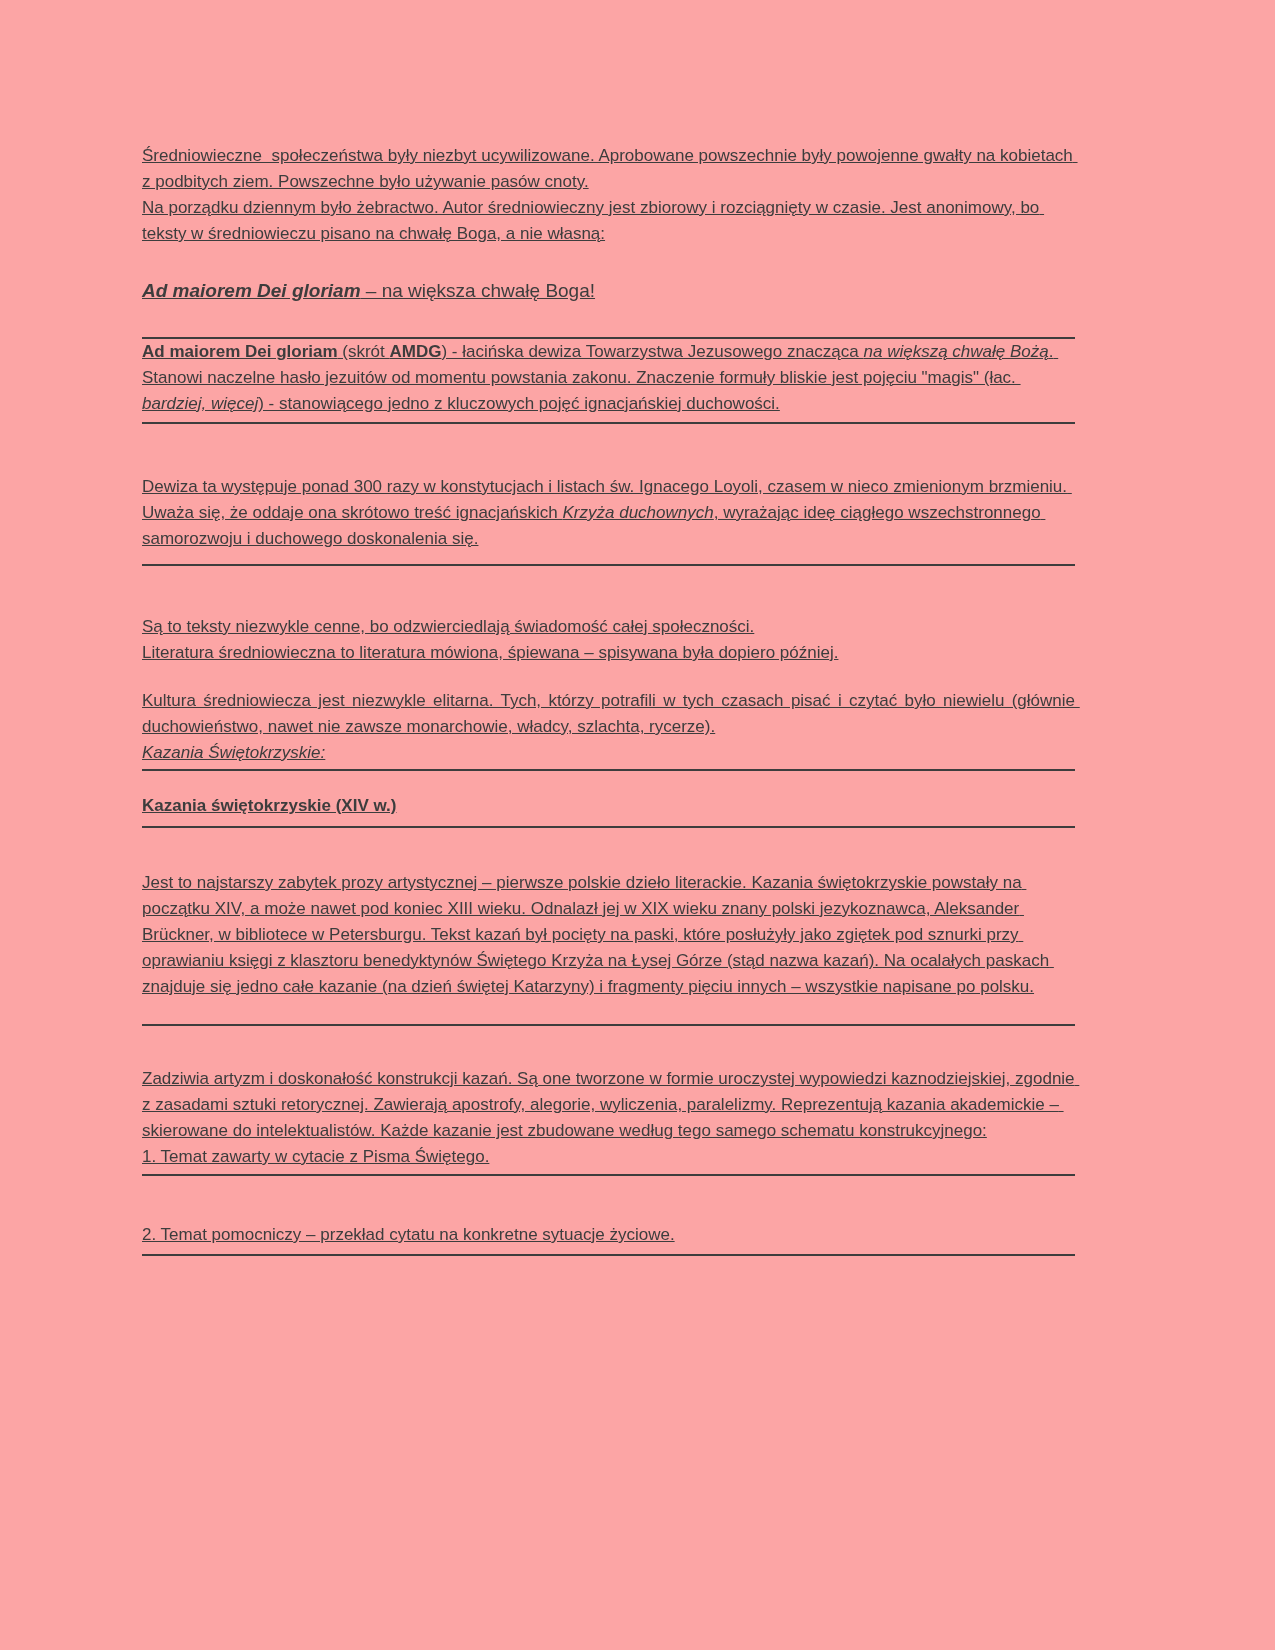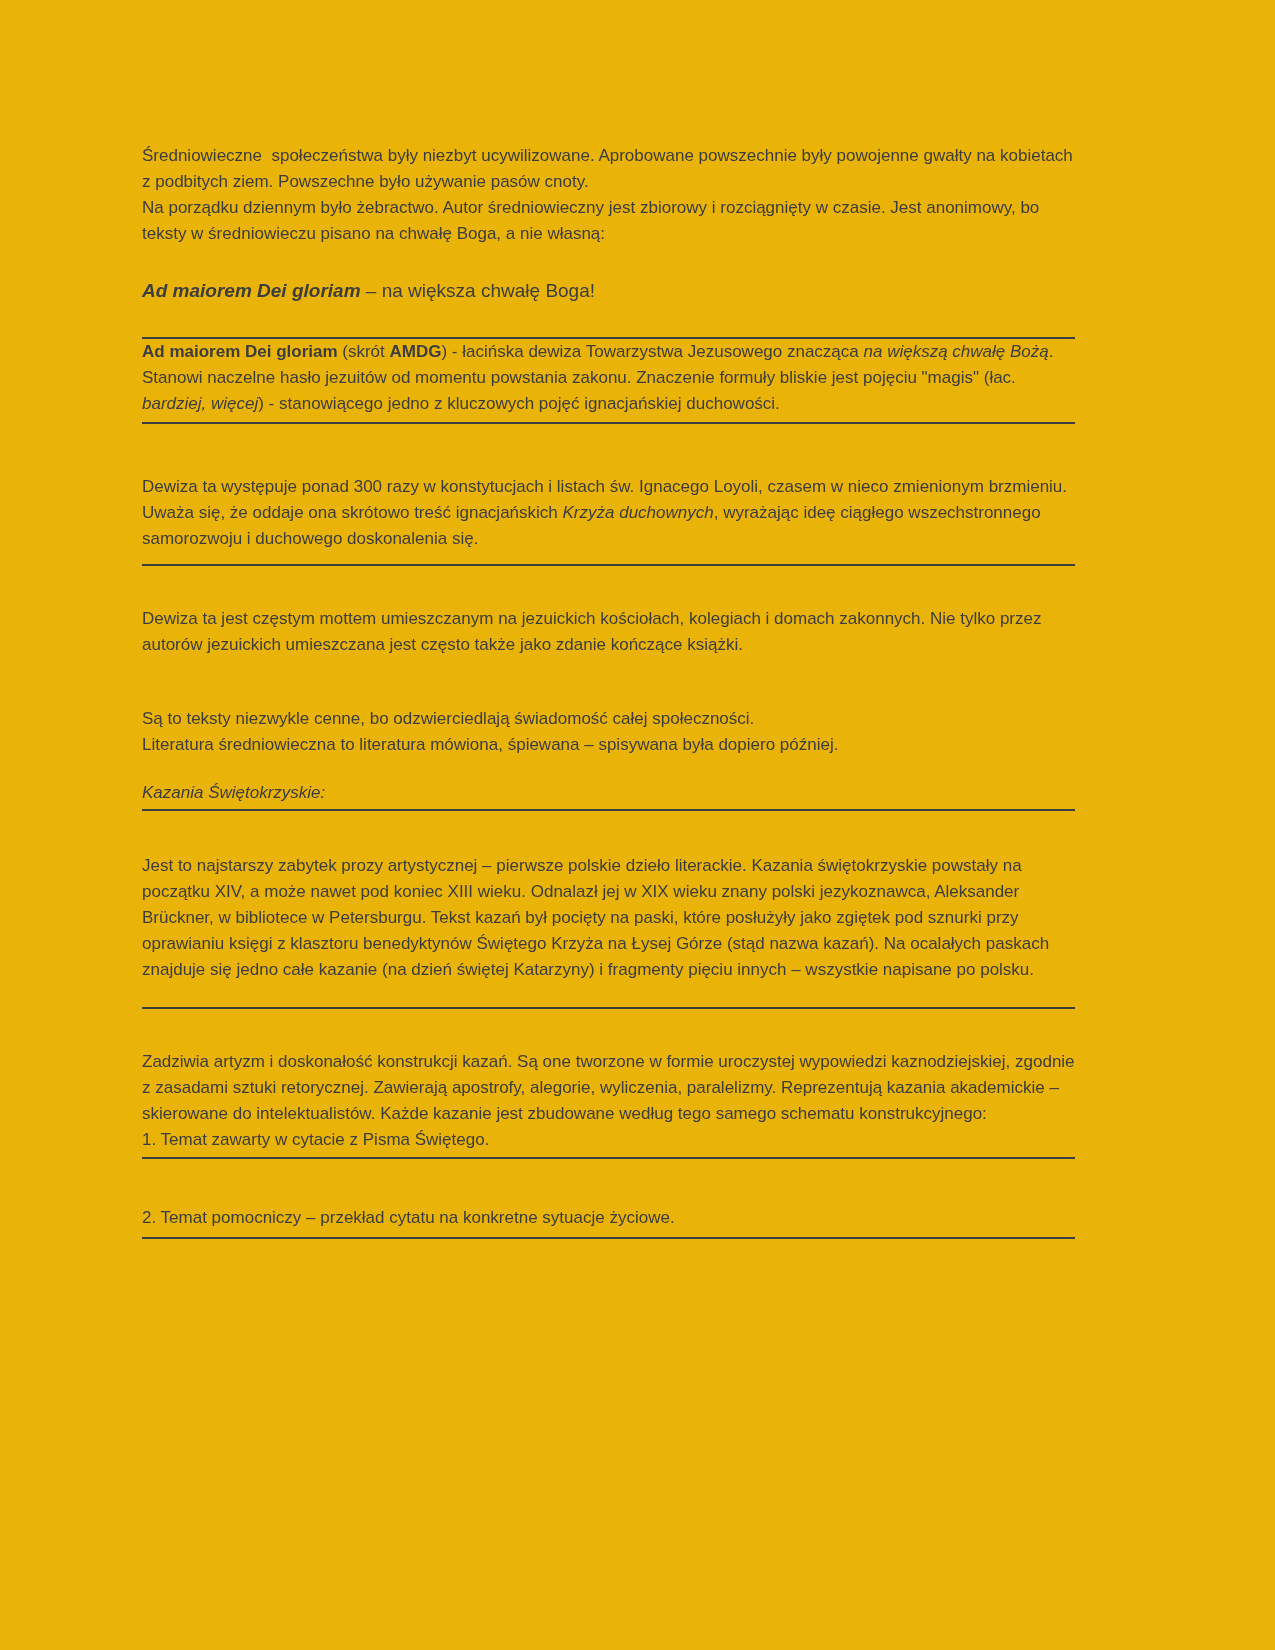--- a/index.html
+++ b/index.html
@@ -8,22 +8,23 @@
   }
   body {
     width: 1275px;
     min-height: 1650px;
     font-family: "Liberation Sans", sans-serif;
     color: #3d3d3d;
   }
   .page {
     width: 1275px;
     min-height: 1650px;
-    background: #eab308;
+    background: #fca5a5;
     padding: 143px 200px 60px 142px;
+    text-decoration: underline;
   }
   .block {
     font-size: 17px;
     line-height: 26px;
     white-space: pre-wrap;
     text-align: left;
   }
   .justify { text-align: justify; }
   .ruled {
     border-bottom: 2px solid #3d3d3d;
@@ -58,27 +59,28 @@
 Na porządku dziennym było żebractwo. Autor średniowieczny jest zbiorowy i rozciągnięty w czasie. Jest anonimowy, bo teksty w średniowieczu pisano na chwałę Boga, a nie własną:</span></div>
 
   <div class="block p-motto"><span style="font-weight: bold; font-style: italic;">Ad maiorem Dei gloriam</span><span> – na większa chwałę Boga!</span></div>
 
   <div class="rule rule-standalone"></div>
 
   <div class="block ruled p-amdg"><span style="font-weight: bold;">Ad maiorem Dei gloriam</span><span> (skrót </span><span style="font-weight: bold;">AMDG</span><span>) - łacińska dewiza Towarzystwa Jezusowego znacząca </span><span style="font-style: italic;">na większą chwałę Bożą</span><span>. Stanowi naczelne hasło jezuitów od momentu powstania zakonu. Znaczenie formuły bliskie jest pojęciu "magis" (łac. </span><span style="font-style: italic;">bardziej, więcej</span><span>) - stanowiącego jedno z kluczowych pojęć ignacjańskiej duchowości.</span></div>
 
   <div class="block ruled p-freq"><span>Dewiza ta występuje ponad 300 razy w konstytucjach i listach św. Ignacego Loyoli, czasem w nieco zmienionym brzmieniu. Uważa się, że oddaje ona skrótowo treść ignacjańskich </span><span style="font-style: italic;">Krzyża duchownych</span><span>, wyrażając ideę ciągłego wszechstronnego samorozwoju i duchowego doskonalenia się.</span></div>
 
-  <div class="block p-usage"><span>Dewiza ta jest częstym mottem umieszczanym na jezuickich kościołach, kolegiach i domach zakonnych. Nie tylko przez autorów jezuickich umieszczana jest często także jako zdanie kończące książki.</span></div>
 
   <div class="block p-value"><span>Są to teksty niezwykle cenne, bo odzwierciedlają świadomość całej społeczności.
 Literatura średniowieczna to literatura mówiona, śpiewana – spisywana była dopiero później.</span></div>
 
-  <div class="block justify ruled p-culture"><span style="font-style: italic;">Kazania Świętokrzyskie:</span></div>
+  <div class="block justify ruled p-culture"><span>Kultura średniowiecza jest niezwykle elitarna. Tych, którzy potrafili w tych czasach pisać i czytać było niewielu (głównie duchowieństwo, nawet nie zawsze monarchowie, władcy, szlachta, rycerze).
+</span><span style="font-style: italic;">Kazania Świętokrzyskie:</span></div>
 
+  <div class="block ruled p-heading"><span style="font-weight: bold;">Kazania świętokrzyskie (XIV w.)</span></div>
 
   <div class="block ruled p-history"><span>Jest to najstarszy zabytek prozy artystycznej – pierwsze polskie dzieło literackie. Kazania świętokrzyskie powstały na początku XIV, a może nawet pod koniec XIII wieku. Odnalazł jej w XIX wieku znany polski jezykoznawca, Aleksander Brückner, w bibliotece w Petersburgu. Tekst kazań był pocięty na paski, które posłużyły jako zgiętek pod sznurki przy oprawianiu księgi z klasztoru benedyktynów Świętego Krzyża na Łysej Górze (stąd nazwa kazań). Na ocalałych paskach znajduje się jedno całe kazanie (na dzień świętej Katarzyny) i fragmenty pięciu innych – wszystkie napisane po polsku.</span></div>
 
   <div class="block ruled p-compose"><span>Zadziwia artyzm i doskonałość konstrukcji kazań. Są one tworzone w formie uroczystej wypowiedzi kaznodziejskiej, zgodnie z zasadami sztuki retorycznej. Zawierają apostrofy, alegorie, wyliczenia, paralelizmy. Reprezentują kazania akademickie – skierowane do intelektualistów. Każde kazanie jest zbudowane według tego samego schematu konstrukcyjnego:
 1. Temat zawarty w cytacie z Pisma Świętego.</span></div>
 
   <div class="block ruled p-point2"><span>2. Temat pomocniczy – przekład cytatu na konkretne sytuacje życiowe.</span></div>
 
 </div>
 

